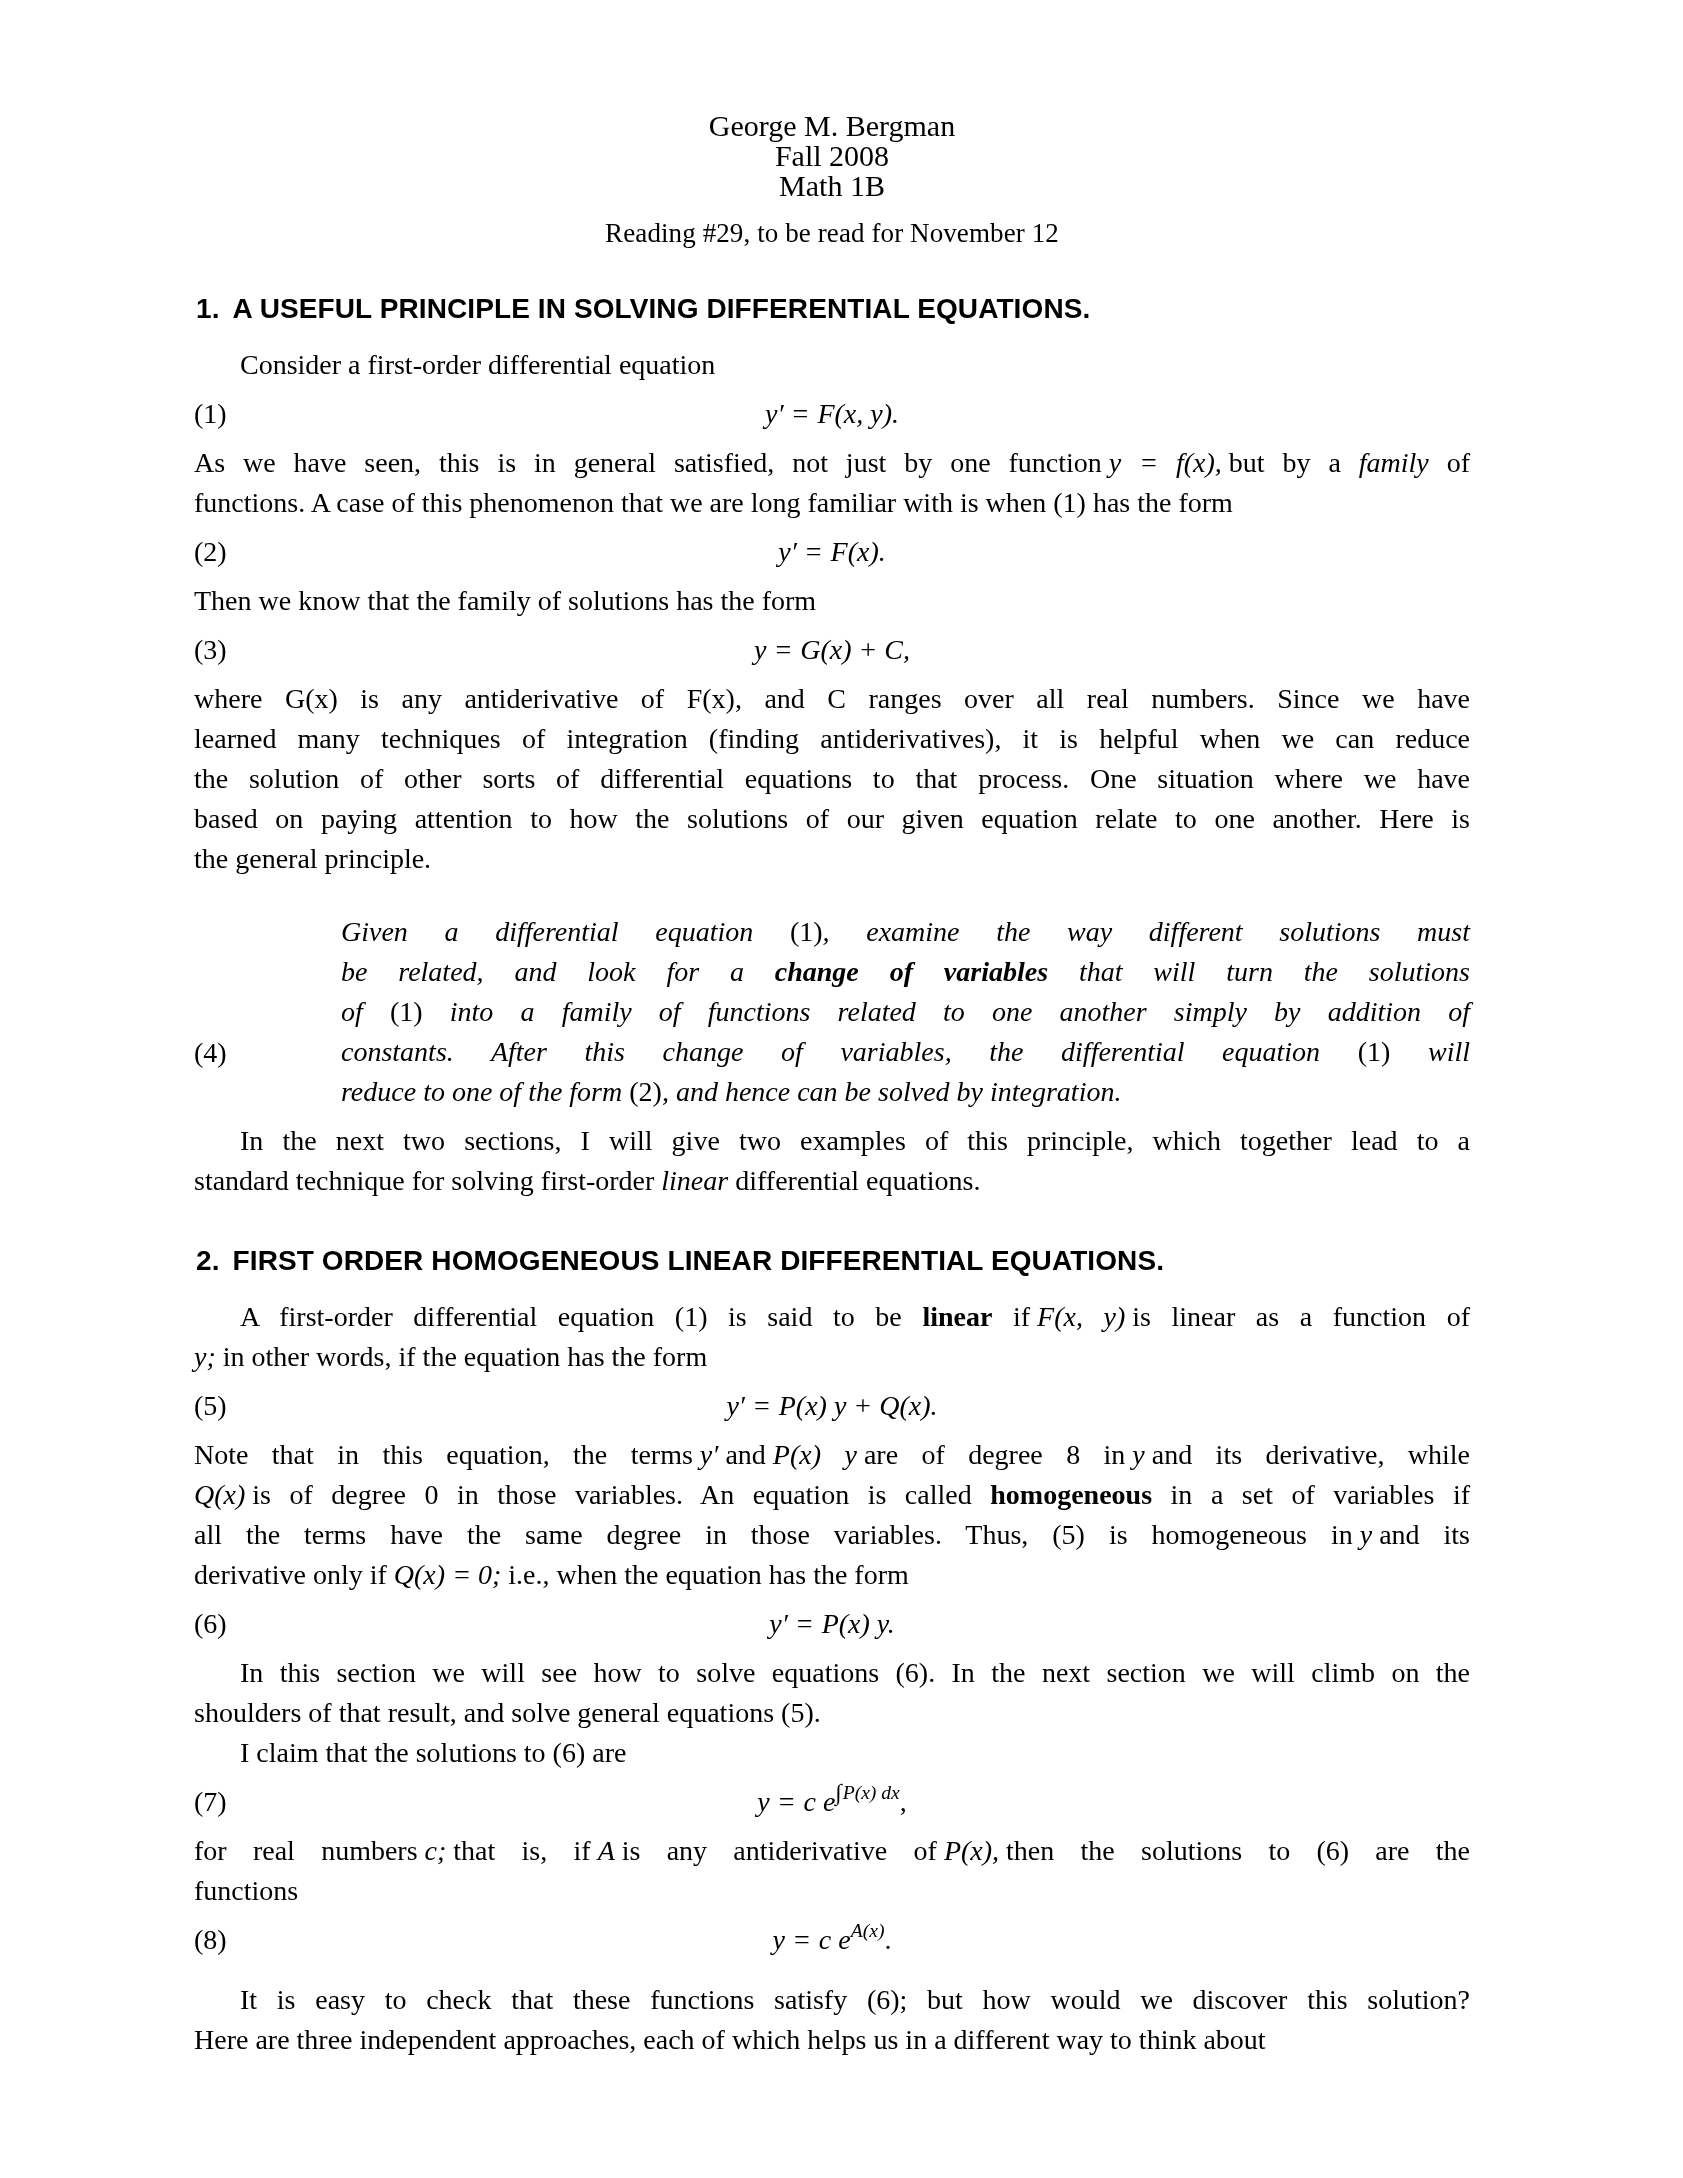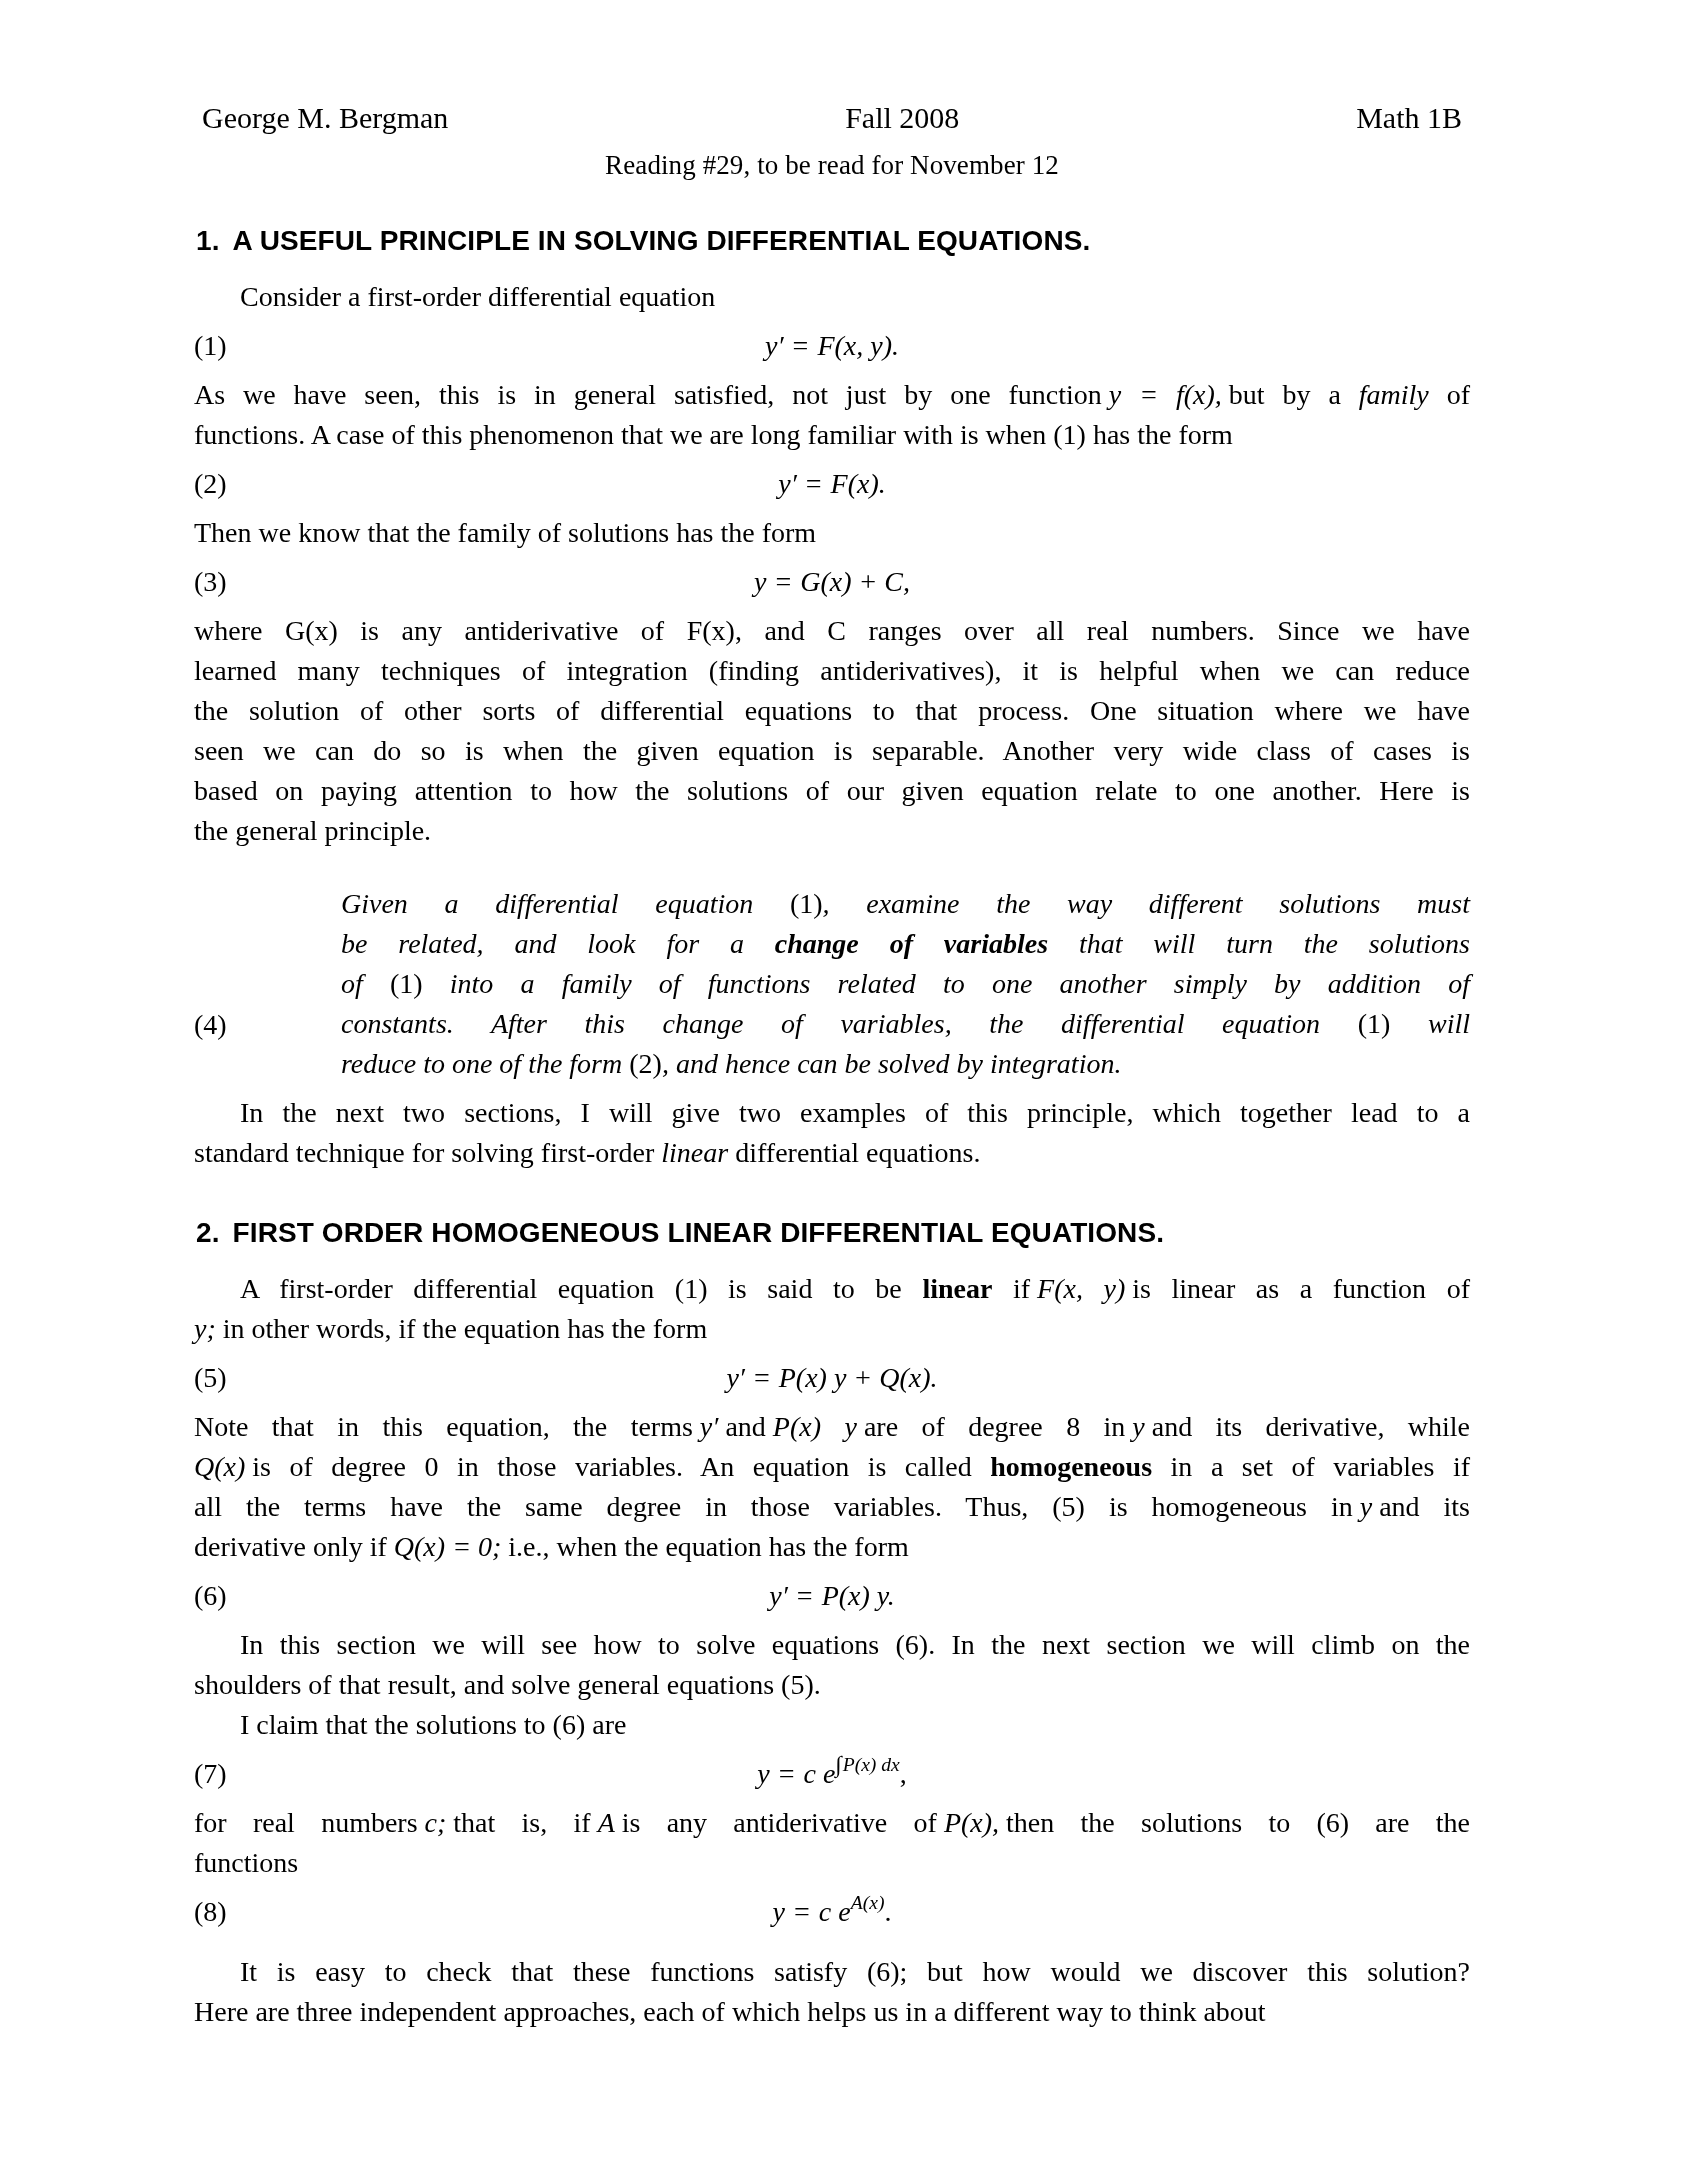--- a/index.html
+++ b/index.html
@@ -19,24 +19,25 @@
     width: 1683px;
     height: 2178px;
     background: #fff;
     box-sizing: border-box;
     padding: 95px 213px 0 194px;
   }
 
   
   .hdr-row {
     display: flex;
-    align-items: flex-start;
+    align-items: center;
     font-size: 30px;
     line-height: 1.0;
-    margin: 8px;
+    margin: 16px;
+    flex-direction: column;
   }
   .hdr-left  { flex: 0 0 auto; }
   .hdr-mid   { flex: 1 1 auto; text-align: center; }
   .hdr-right { flex: 0 0 auto; }
 
   .hdr-sub {
     text-align: center;
     font-size: 27px;
     margin-top: 17px;
     letter-spacing: 0.1px;
@@ -211,21 +212,20 @@
       <span>y</span><span class="op">=</span><span>G(x) + C,</span>
     </div>
   </div>
 
   <div class="gap-s"></div>
 
   <p class="body">
     <span class="jline">where  G(x)  is any antiderivative of  F(x),  and  C  ranges over all real numbers.  Since we have</span>
     <span class="jline">learned many techniques of integration (finding antiderivatives), it is helpful when we can reduce</span>
     <span class="jline">the solution of other sorts of differential equations to that process.  One situation where we have</span>
-    <span class="jline">seen we can do so is when the given equation is separable.  Another very wide class of cases is</span>
     <span class="jline">based on paying attention to how the solutions of our given equation relate to one another.  Here is</span>
     <span class="jline last">the general principle.</span>
   </p>
 
   <div class="gap-l"></div>
 
   <div class="quote-block">
     <span class="tag4" style="top:121px;">(4)</span>
     <div class="qtext">
       <span class="qline">Given a differential equation <span class="up">(1)</span>, examine the way different solutions must</span>

